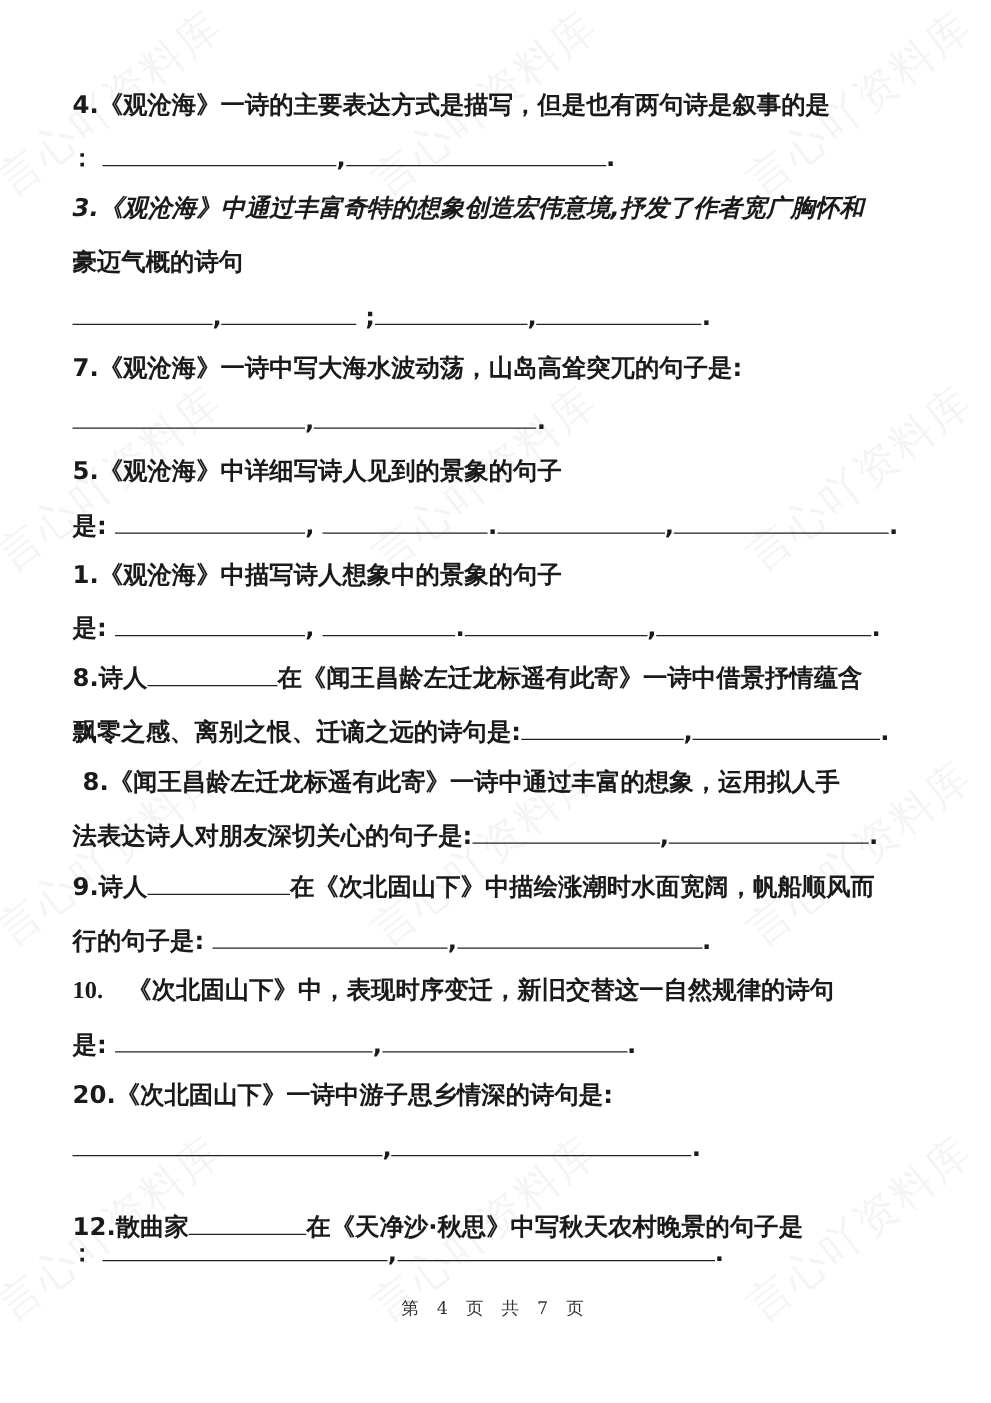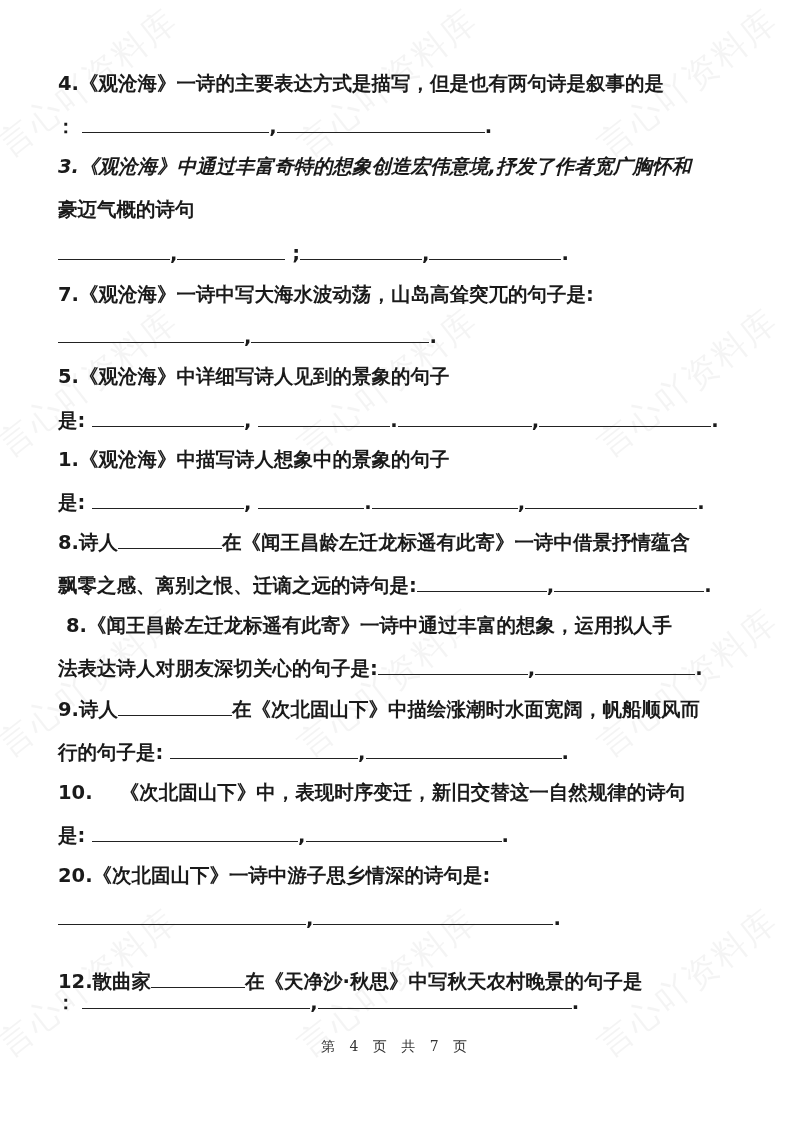--- a/index.html
+++ b/index.html
@@ -71,21 +71,21 @@
 </div>
 
 <div class="line" style="top:696px;">
   <span>9.诗人</span><span class="blank" style="width:114px;"></span><span>在《次北固山下》中描绘涨潮时水面宽阔，帆船顺风而</span>
 </div>
 <div class="line" style="top:739px;">
   <span>行的句子是:</span>
   <span class="blank" style="width:188px;"></span><span class="punc">,</span><span class="blank" style="width:196px;"></span><span class="punc">.</span>
 </div>
 
-<div class="line" style="top:779px;"><span style="white-space:pre;">10.    《次北固山下》中，表现时序变迁，新旧交替这一自然规律的诗句</span></div>
+<div class="line" style="top:779px;font-family:Liberation Serif, serif;"><span style="white-space:pre;">10.    《次北固山下》中，表现时序变迁，新旧交替这一自然规律的诗句</span></div>
 <div class="line" style="top:822px;">
   <span>是:</span>
   <span class="blank" style="width:206px;"></span><span class="punc">,</span><span class="blank" style="width:196px;"></span><span class="punc">.</span>
 </div>
 
 <div class="line" style="top:862px;"><span>20.《次北固山下》一诗中游子思乡情深的诗句是:</span></div>
 <div class="line" style="top:905px;">
   <span class="blank" style="width:248px;"></span><span class="punc">,</span><span class="blank" style="width:240px;"></span><span class="punc">.</span>
 </div>
 

